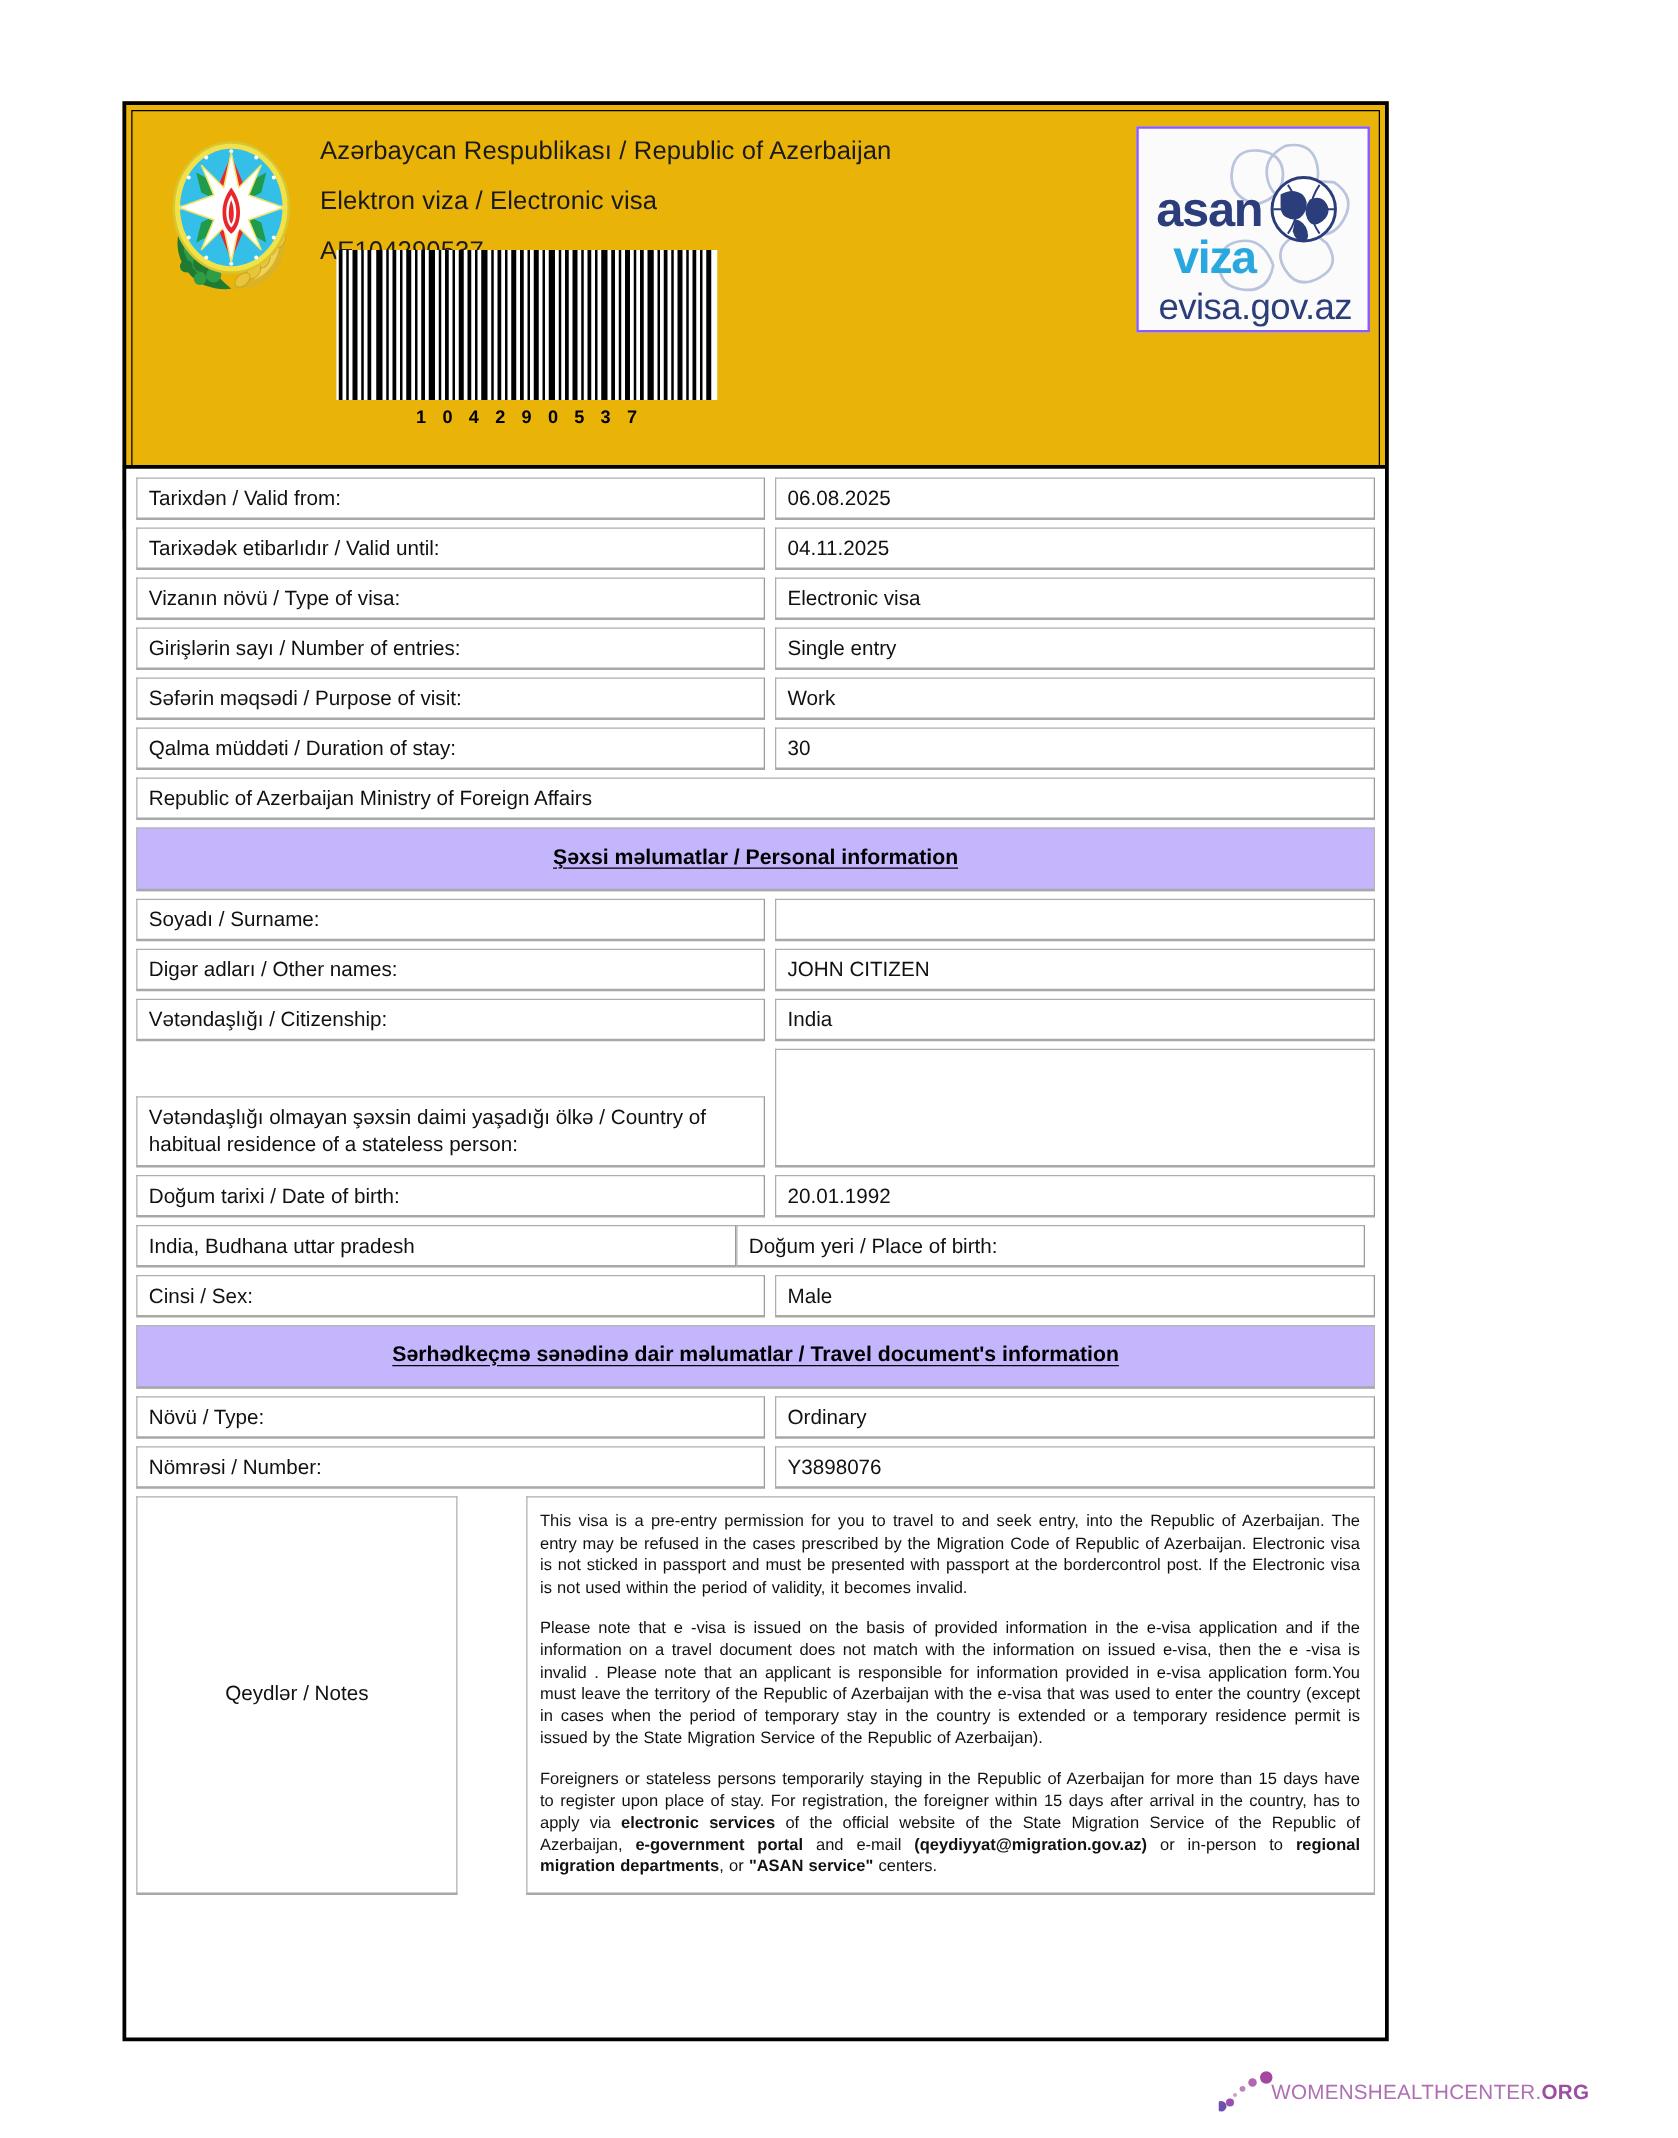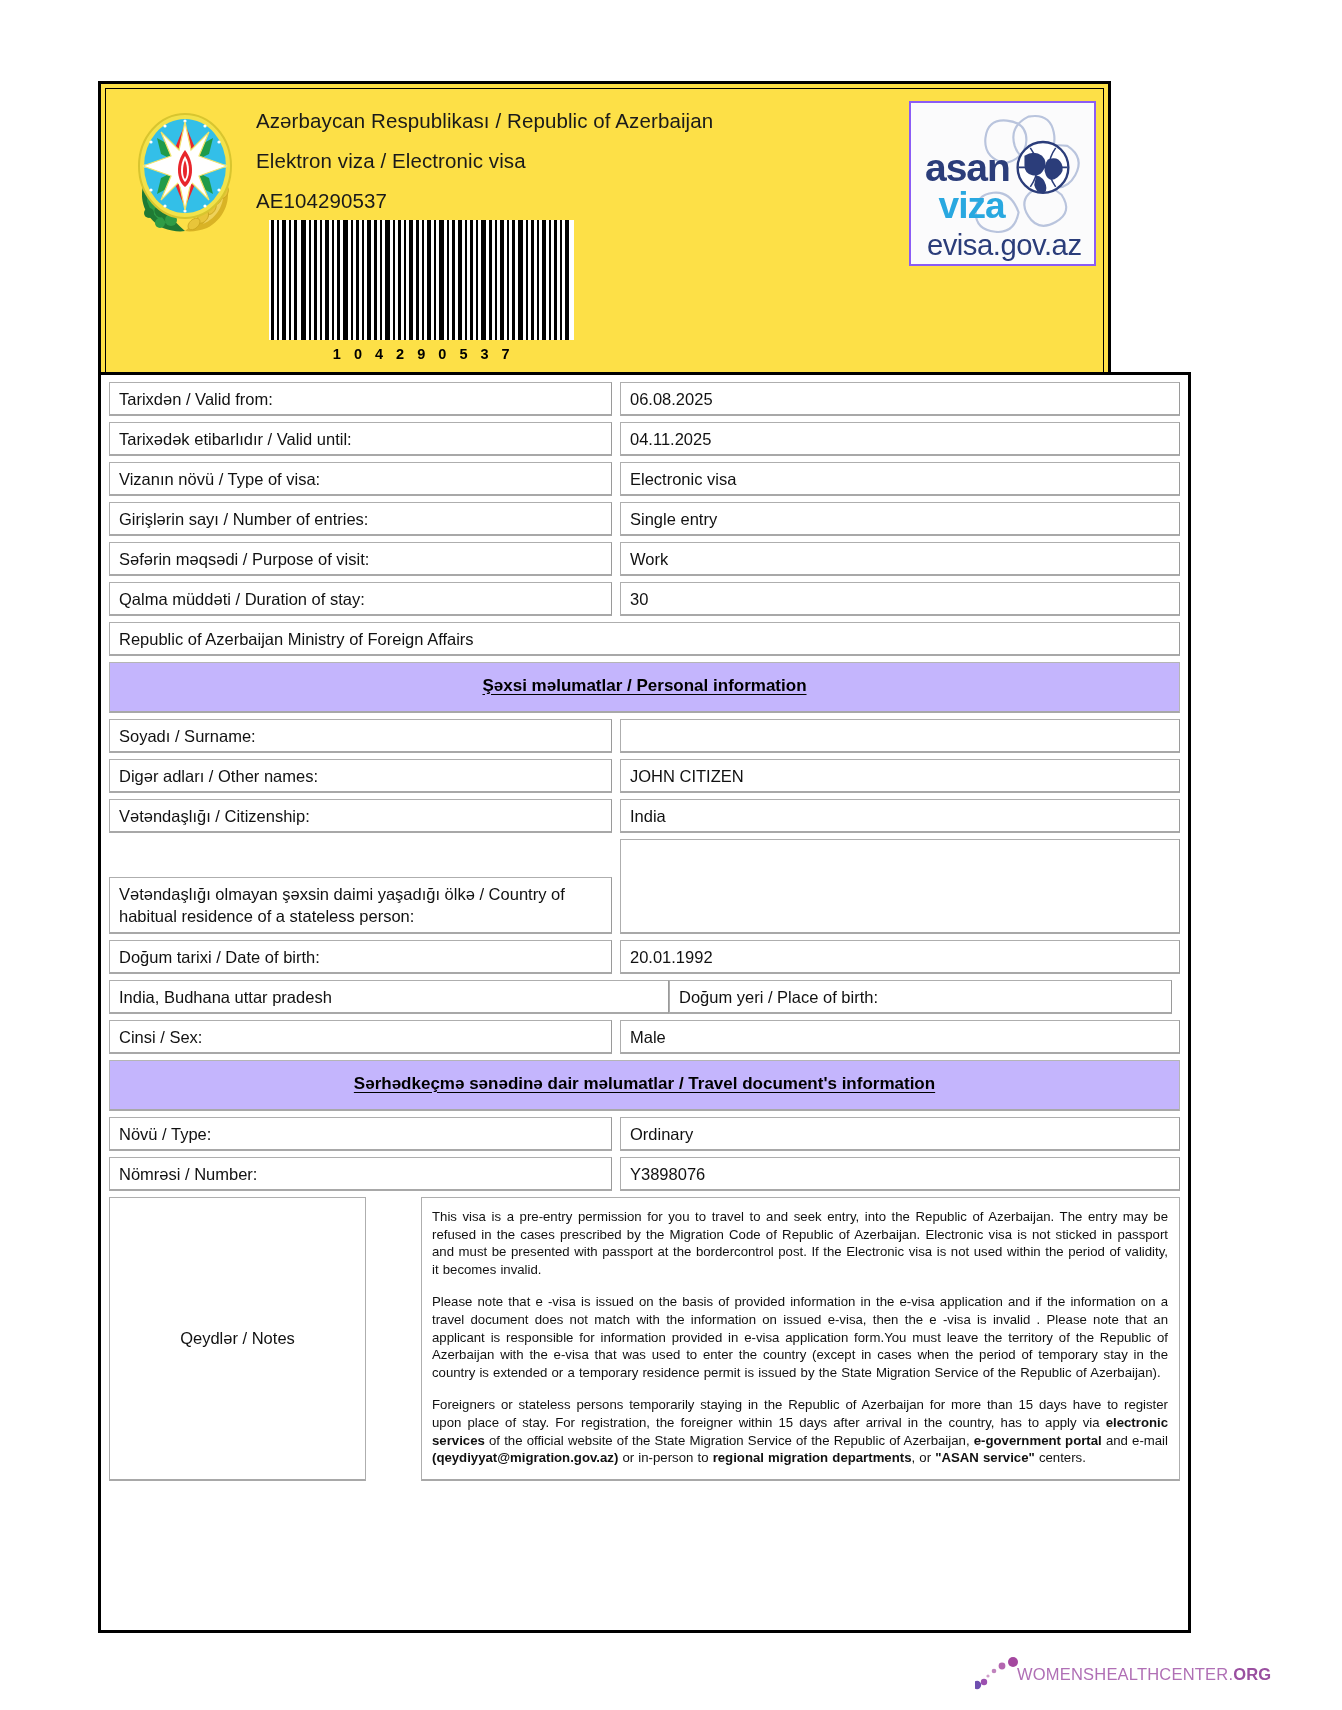--- a/index.html
+++ b/index.html
@@ -24,21 +24,21 @@
   }
 
   
   .header-panel {
     position: absolute;
     left: 98px;
     top: 81px;
     width: 1013px;
     height: 343px;
     border: 3px solid #000000;
-    background: #fde047;
+    background: #eab308;
     box-sizing: border-box;
   }
   .header-inner {
     position: absolute;
     left: 4px; top: 4px; right: 4px; bottom: 4px;
     border: 1px solid #000000;
     box-sizing: border-box;
   }
 
   .emblem {
@@ -59,21 +59,21 @@
     font-size: 20.5px;
     line-height: 40px;
     color: #1a1a1a;
     white-space: nowrap;
     letter-spacing: .1px;
   }
 
   .barcode-wrap {
     position: absolute;
     left: 168px;
-    top: 136px;
+    top: 116px;
     width: 305px;
   }
   .barcode-bars {
     height: 120px;
     width: 100%;
     display: block;
   }
   .barcode-digits {
     margin-top: 6px;
     text-align: center;
@@ -96,21 +96,21 @@
     box-sizing: border-box;
     overflow: hidden;
   }
   .asan-svg { display:block; width:100%; height:100%; }
 
   
   .form-panel {
     position: absolute;
     left: 98px;
     top: 372px;
-    width: 1093px;
+    width: 1013px;
     height: 1261px;
     border: 3px solid #000000;
     background: #ffffff;
     box-sizing: border-box;
     padding: 7px 8px 8px 8px;
   }
 
   .row {
     display: flex;
     align-items: stretch;

